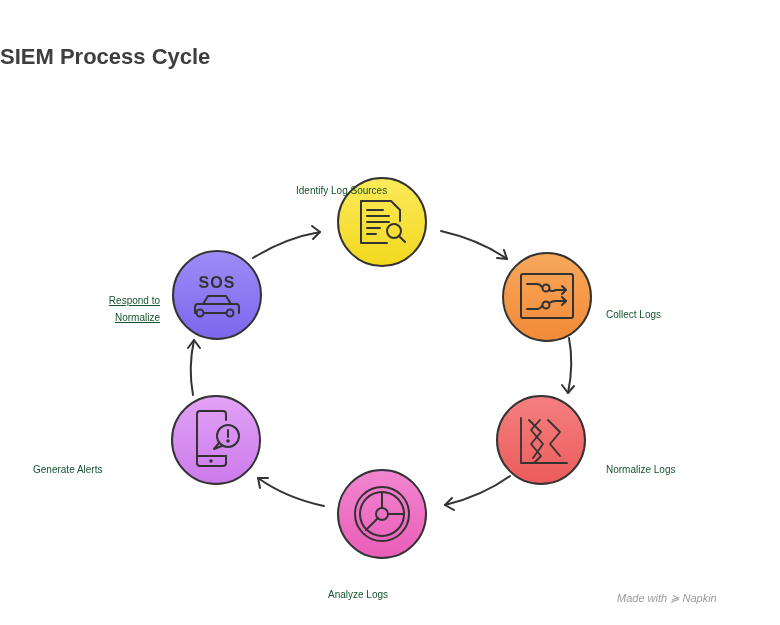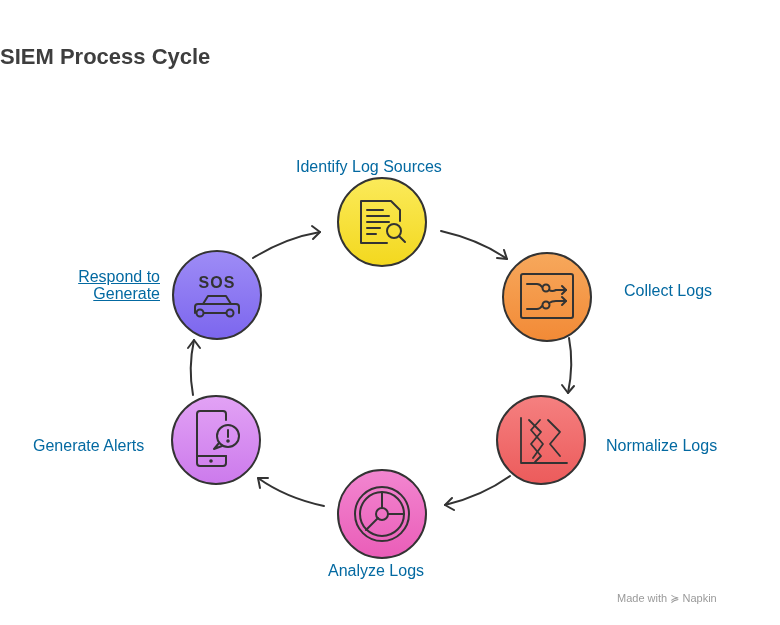--- a/index.html
+++ b/index.html
@@ -1,20 +1,20 @@
 <!DOCTYPE html>
 <html><head>
 <meta charset="utf-8">
 <style>
   html, body { margin:0; padding:0; background:#ffffff; }
   body { width:780px; height:625px; position:relative; overflow:hidden; font-family:"Liberation Sans", sans-serif; }
   .title { position:absolute; left:0; width:780px; top:44px; text-align:left; font-size:22px; font-weight:bold; color:#3e3e3e; }
-  .lbl { position:absolute; font-size:16px; color:#0369a1; line-height:17px; }
+  .lbl { position:absolute; font-size:10px; color:#14532d; line-height:17px;margin-top:24px; }
   svg.diagram { position:absolute; left:0; top:0; }
-  .watermark { position:absolute; left:617px; top:592px; font-size:11px; color:#9a9a9a; }
+  .watermark { position:absolute; left:617px; top:592px; font-size:11px; color:#9a9a9a;font-style:italic; }
 </style>
 </head>
 <body>
 
 <div class="title">SIEM Process Cycle</div>
 
 <svg class="diagram" width="780" height="625" viewBox="0 0 780 625">
   <defs>
     <linearGradient id="gY" x1="0" y1="0" x2="0" y2="1">
         <stop offset="0" stop-color="#fbea5a"></stop>
@@ -142,22 +142,22 @@
         <path d="M195 313 L195 307 Q195 304 198 304 L236 304 Q239 304 239 307 L239 313"></path>
         <line x1="204" y1="313" x2="226" y2="313"></line>
         <circle cx="200" cy="313" r="3.5"></circle>
         <circle cx="230" cy="313" r="3.5"></circle>
       </g>
     </g>
   </g>
 </svg>
 
 <div class="lbl" style="left:296px; top:158px;">Identify Log Sources</div>
-<div class="lbl" style="left:624px; top:282px;">Collect Logs</div>
+<div class="lbl" style="left:606px; top:282px;">Collect Logs</div>
 <div class="lbl" style="left:606px; top:437px;text-align:right;">Normalize Logs</div>
 <div class="lbl" style="left:328px; top:562px;">Analyze Logs</div>
 <div class="lbl" style="left:33px; top:437px;">Generate Alerts</div>
 <div class="lbl" style="left:50px; top:268px; width:110px; text-align:right;text-decoration:underline;">
   <div>Respond to</div>
-  <div>Generate</div>
+  <div>Normalize</div>
 </div>
 
 <div class="watermark">Made with ≽ Napkin</div>
 
 </body></html>

